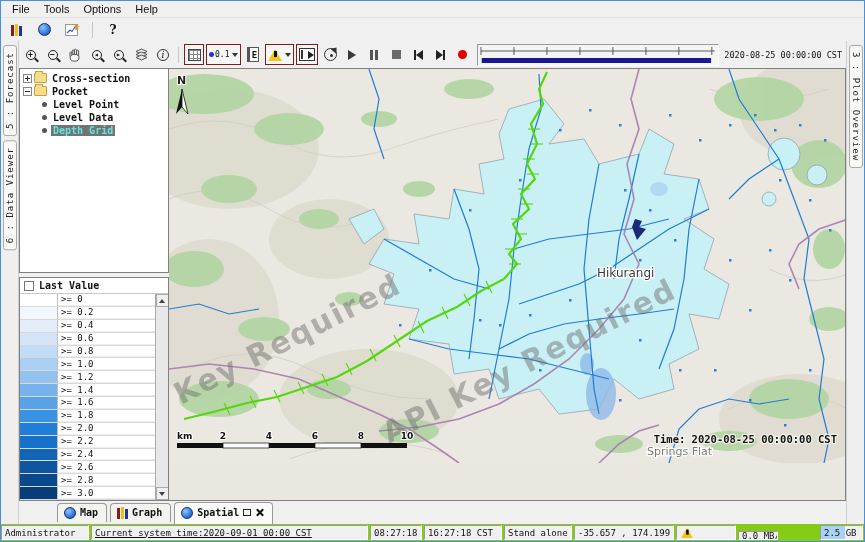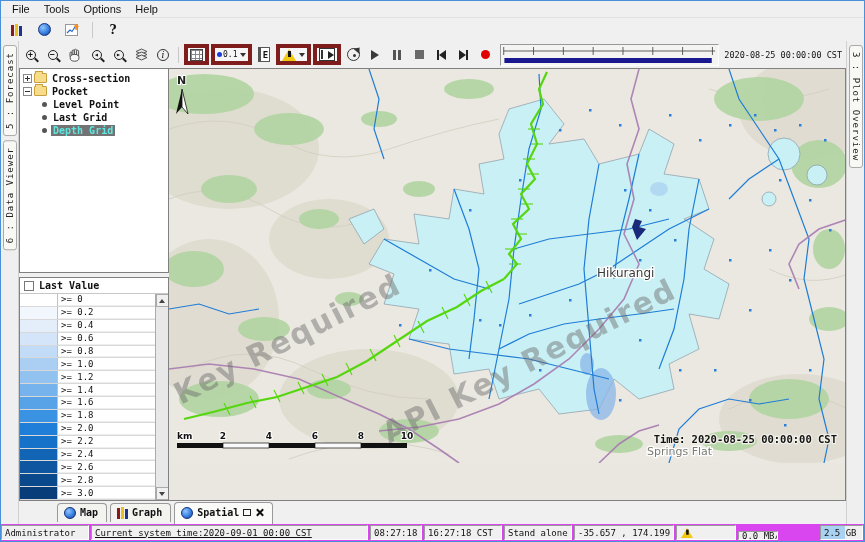--- a/index.html
+++ b/index.html
@@ -46,21 +46,21 @@
   .toolbar2 { height:27px; display:flex; align-items:center; padding:0 2px; gap:2px; flex:0 0 auto; }
   .t2-btn { min-width:20px; height:21px; display:flex; align-items:center; justify-content:center; gap:1px; padding:0 2px; }
   .mag { position:relative; width:10px; height:10px; border:1.5px solid #222; border-radius:50%; }
   .mag::after { content:""; position:absolute; width:5px; height:2px; background:#222; right:-4px; bottom:-2px; transform:rotate(45deg); }
   .mag b { position:absolute; left:0; top:-1px; width:7px; text-align:center; font-size:8px; line-height:9px; font-weight:bold; }
   .caret { width:0; height:0; border-left:3px solid transparent; border-right:3px solid transparent; border-top:4px solid #333; margin-left:2px; }
   .ic-info { width:12px; height:12px; border:1px solid #333; border-radius:50%; font-size:9px; line-height:10px; text-align:center; font-family:"DejaVu Serif", serif; font-style:italic; }
   .ic-grid { width:13px; height:12px; border:1px solid #444;
      background:linear-gradient(#888 1px, transparent 1px) 0 0/100% 4px,
                 linear-gradient(90deg,#888 1px, transparent 1px) 0 0/4px 100%, #fff; }
-  .boxed { border:4px solid #7f1d1d; background:#f6f6f6; }
+  .boxed { border:1px solid #7f1d1d; background:#f6f6f6; }
   .dot-blue { width:5px; height:5px; border-radius:50%; background:#1a3ae0; }
   .ruler-box { border:1px solid #555; background:#fff; width:12px; height:15px; text-align:center; font-size:9px; line-height:14px; font-weight:bold; border-left:3px solid #555; }
   .warn-tri { position:relative; width:0; height:0; border-left:7px solid transparent; border-right:7px solid transparent; border-bottom:12px solid #f2c811; }
   .warn-tri::before { content:""; position:absolute; left:-7px; top:0; width:0; height:0; border-left:7px solid transparent; border-right:7px solid transparent; border-bottom:12px solid transparent; }
   .warn-tri i { position:absolute; left:-1.5px; top:2px; width:3px; height:6px; background:#111; }
   .warn-tri.small { transform:scale(.85); }
   .ic-display { width:16px; height:13px; border:1px solid #333; background:#fdfdfd; display:flex; align-items:center; }
   .ic-display i { width:0; height:0; border-top:4px solid transparent; border-bottom:4px solid transparent; border-left:6px solid #222; margin-left:5px; }
   .ic-display::before { content:""; width:2px; height:9px; background:#333; margin-left:1px; }
   .ic-anim { position:relative; width:13px; height:13px; border:1.5px solid #333; border-radius:50%; }
@@ -117,21 +117,21 @@
   .btab.active { height:22px; background:#fafaf8; }
   .mini-restore { width:8px; height:7px; border:1.5px solid #222; }
   .mini-close { position:relative; width:9px; height:9px; }
   .mini-close::before, .mini-close::after { content:""; position:absolute; left:4px; top:0; width:2px; height:9px; background:#111; }
   .mini-close::before { transform:rotate(45deg); }
   .mini-close::after { transform:rotate(-45deg); }
   .logsrow { height:25px; display:flex; align-items:center; padding-left:56px; flex:0 0 auto; border-top:1px solid #d8d8d8; }
   .logs-btn { border:1px solid #888; background:#f2f2ef; border-radius:2px; padding:1px 8px 2px; font-size:10px; box-shadow:inset 0 1px 0 #fff; }
 
   
-  .statusbar { height:17px; display:flex; align-items:stretch; gap:2px; padding:1px 1px 1px 0; flex:0 0 auto; background:#d946ef; }
+  .statusbar { height:17px; display:flex; align-items:stretch; gap:2px; padding:1px 1px 1px 0; flex:0 0 auto; background:#84cc16; }
   .scell { border:1px solid; border-color:#9a9a9a #ffffff #ffffff #9a9a9a; background:#f0f0f0; font-size:9px; display:flex; align-items:center; padding:0 3px; white-space:nowrap; overflow:hidden; position:relative; }
   .sc-user { width:88px; flex:0 0 auto; }
   .sc-sys { flex:1;text-decoration:underline; }
   .sc-gmt { width:52px; flex:0 0 auto; }
   .sc-cst { width:78px; flex:0 0 auto; }
   .sc-mode { width:68px; flex:0 0 auto; }
   .sc-coord { width:100px; flex:0 0 auto; }
   .sc-warn { width:60px; flex:0 0 auto; justify-content:flex-start; }
   .sc-net { width:40px; flex:0 0 auto;margin-top:6px; }
   .sc-mem { width:43px; flex:0 0 auto;margin-left:40px; }
@@ -310,21 +310,21 @@
               <span class="expander"></span>
               <span class="folder"></span>
               <span class="tree-label">Pocket</span>
             </div>
             <div class="tree-row child">
               <span class="bullet"></span>
               <span class="tree-label">Level Point</span>
             </div>
             <div class="tree-row child">
               <span class="bullet"></span>
-              <span class="tree-label">Last Grid</span>
+              <span class="tree-label">Level Data</span>
             </div>
             <div class="tree-row child selected">
               <span class="bullet"></span>
               <span class="tree-label">Depth Grid</span>
             </div>
           </div>
           <div class="panel-gap"></div>
           <div class="legendbox">
             <div class="legend-head">
               <span class="checkbox"></span>

